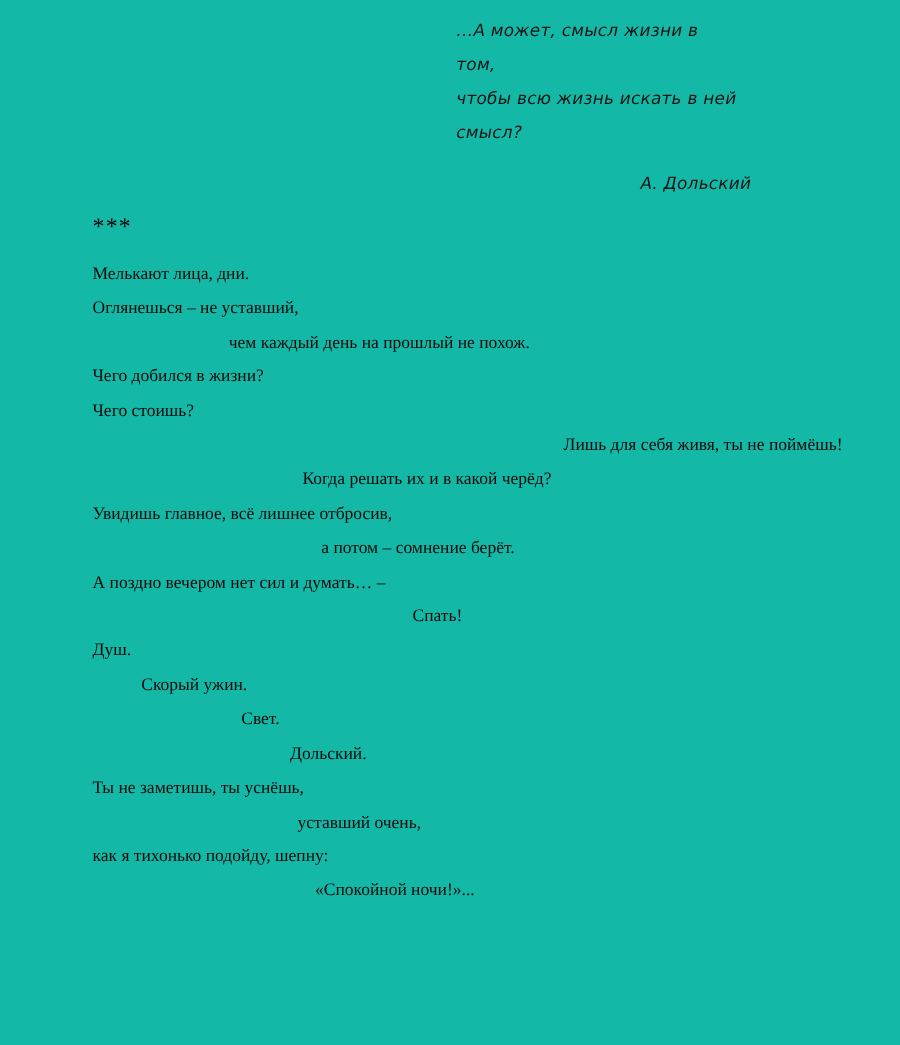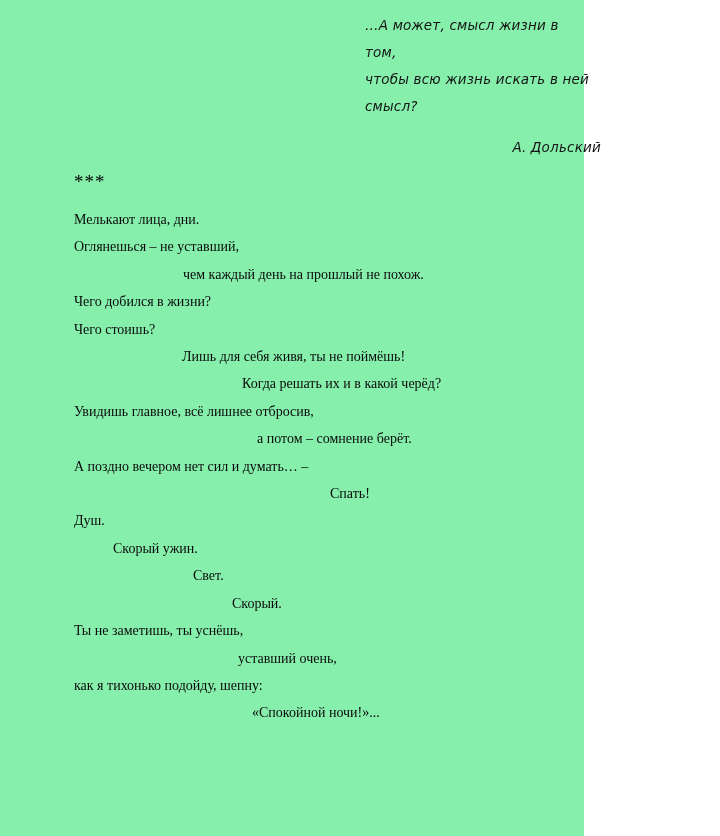--- a/index.html
+++ b/index.html
@@ -14,23 +14,23 @@
     position: relative;
     overflow: hidden;
     font-family: "Liberation Serif", "DejaVu Serif", serif;
     color: #000000;
     -webkit-font-smoothing: antialiased;
   }
 
   .page {
     position: absolute;
     inset: 0;
-    width: 584px;
+    width: 720px;
     height: 836px;
-    background: #86efac;
+    background: #14b8a6;
   }
 
   
   .epigraph {
     position: absolute;
     left: 365px;
     top: 12px;
     width: 236px;
   }
   .epigraph-line {
@@ -96,33 +96,33 @@
   <div class="poem">
 
     <div class="stars">***</div>
 
     <div class="stanza">
       <div class="verse" style="padding-left: 0px;">Мелькают лица, дни.</div>
       <div class="verse" style="padding-left: 0px;">Оглянешься – не уставший,</div>
       <div class="verse" style="padding-left: 109px;">чем каждый день на прошлый не похож.</div>
       <div class="verse" style="padding-left: 0px;">Чего добился в жизни?</div>
       <div class="verse" style="padding-left: 0px;">Чего стоишь?</div>
-      <div class="verse" style="padding-left: 108px;">Лишь для себя живя, ты не поймёшь!</div>
+      <div class="verse" style="padding-left: 108px; text-align: right;">Лишь для себя живя, ты не поймёшь!</div>
       <div class="verse" style="padding-left: 168px;">Когда решать их и в какой черёд?</div>
       <div class="verse" style="padding-left: 0px;">Увидишь главное, всё лишнее отбросив,</div>
       <div class="verse" style="padding-left: 183px;">а потом – сомнение берёт.</div>
     </div>
 
     <div class="stanza">
       <div class="verse" style="padding-left: 0px;">А поздно вечером нет сил и думать… –</div>
       <div class="verse" style="padding-left: 256px;">Спать!</div>
       <div class="verse" style="padding-left: 0px;">Душ.</div>
       <div class="verse" style="padding-left: 39px;">Скорый ужин.</div>
       <div class="verse" style="padding-left: 119px;">Свет.</div>
-      <div class="verse" style="padding-left: 158px;">Скорый.</div>
+      <div class="verse" style="padding-left: 158px;">Дольский.</div>
       <div class="verse" style="padding-left: 0px;">Ты не заметишь, ты уснёшь,</div>
       <div class="verse" style="padding-left: 164px;">уставший очень,</div>
       <div class="verse" style="padding-left: 0px;">как я тихонько подойду, шепну:</div>
       <div class="verse" style="padding-left: 178px;">«Спокойной ночи!»...</div>
     </div>
 
   </div>
 </div>
 
 </body></html>

